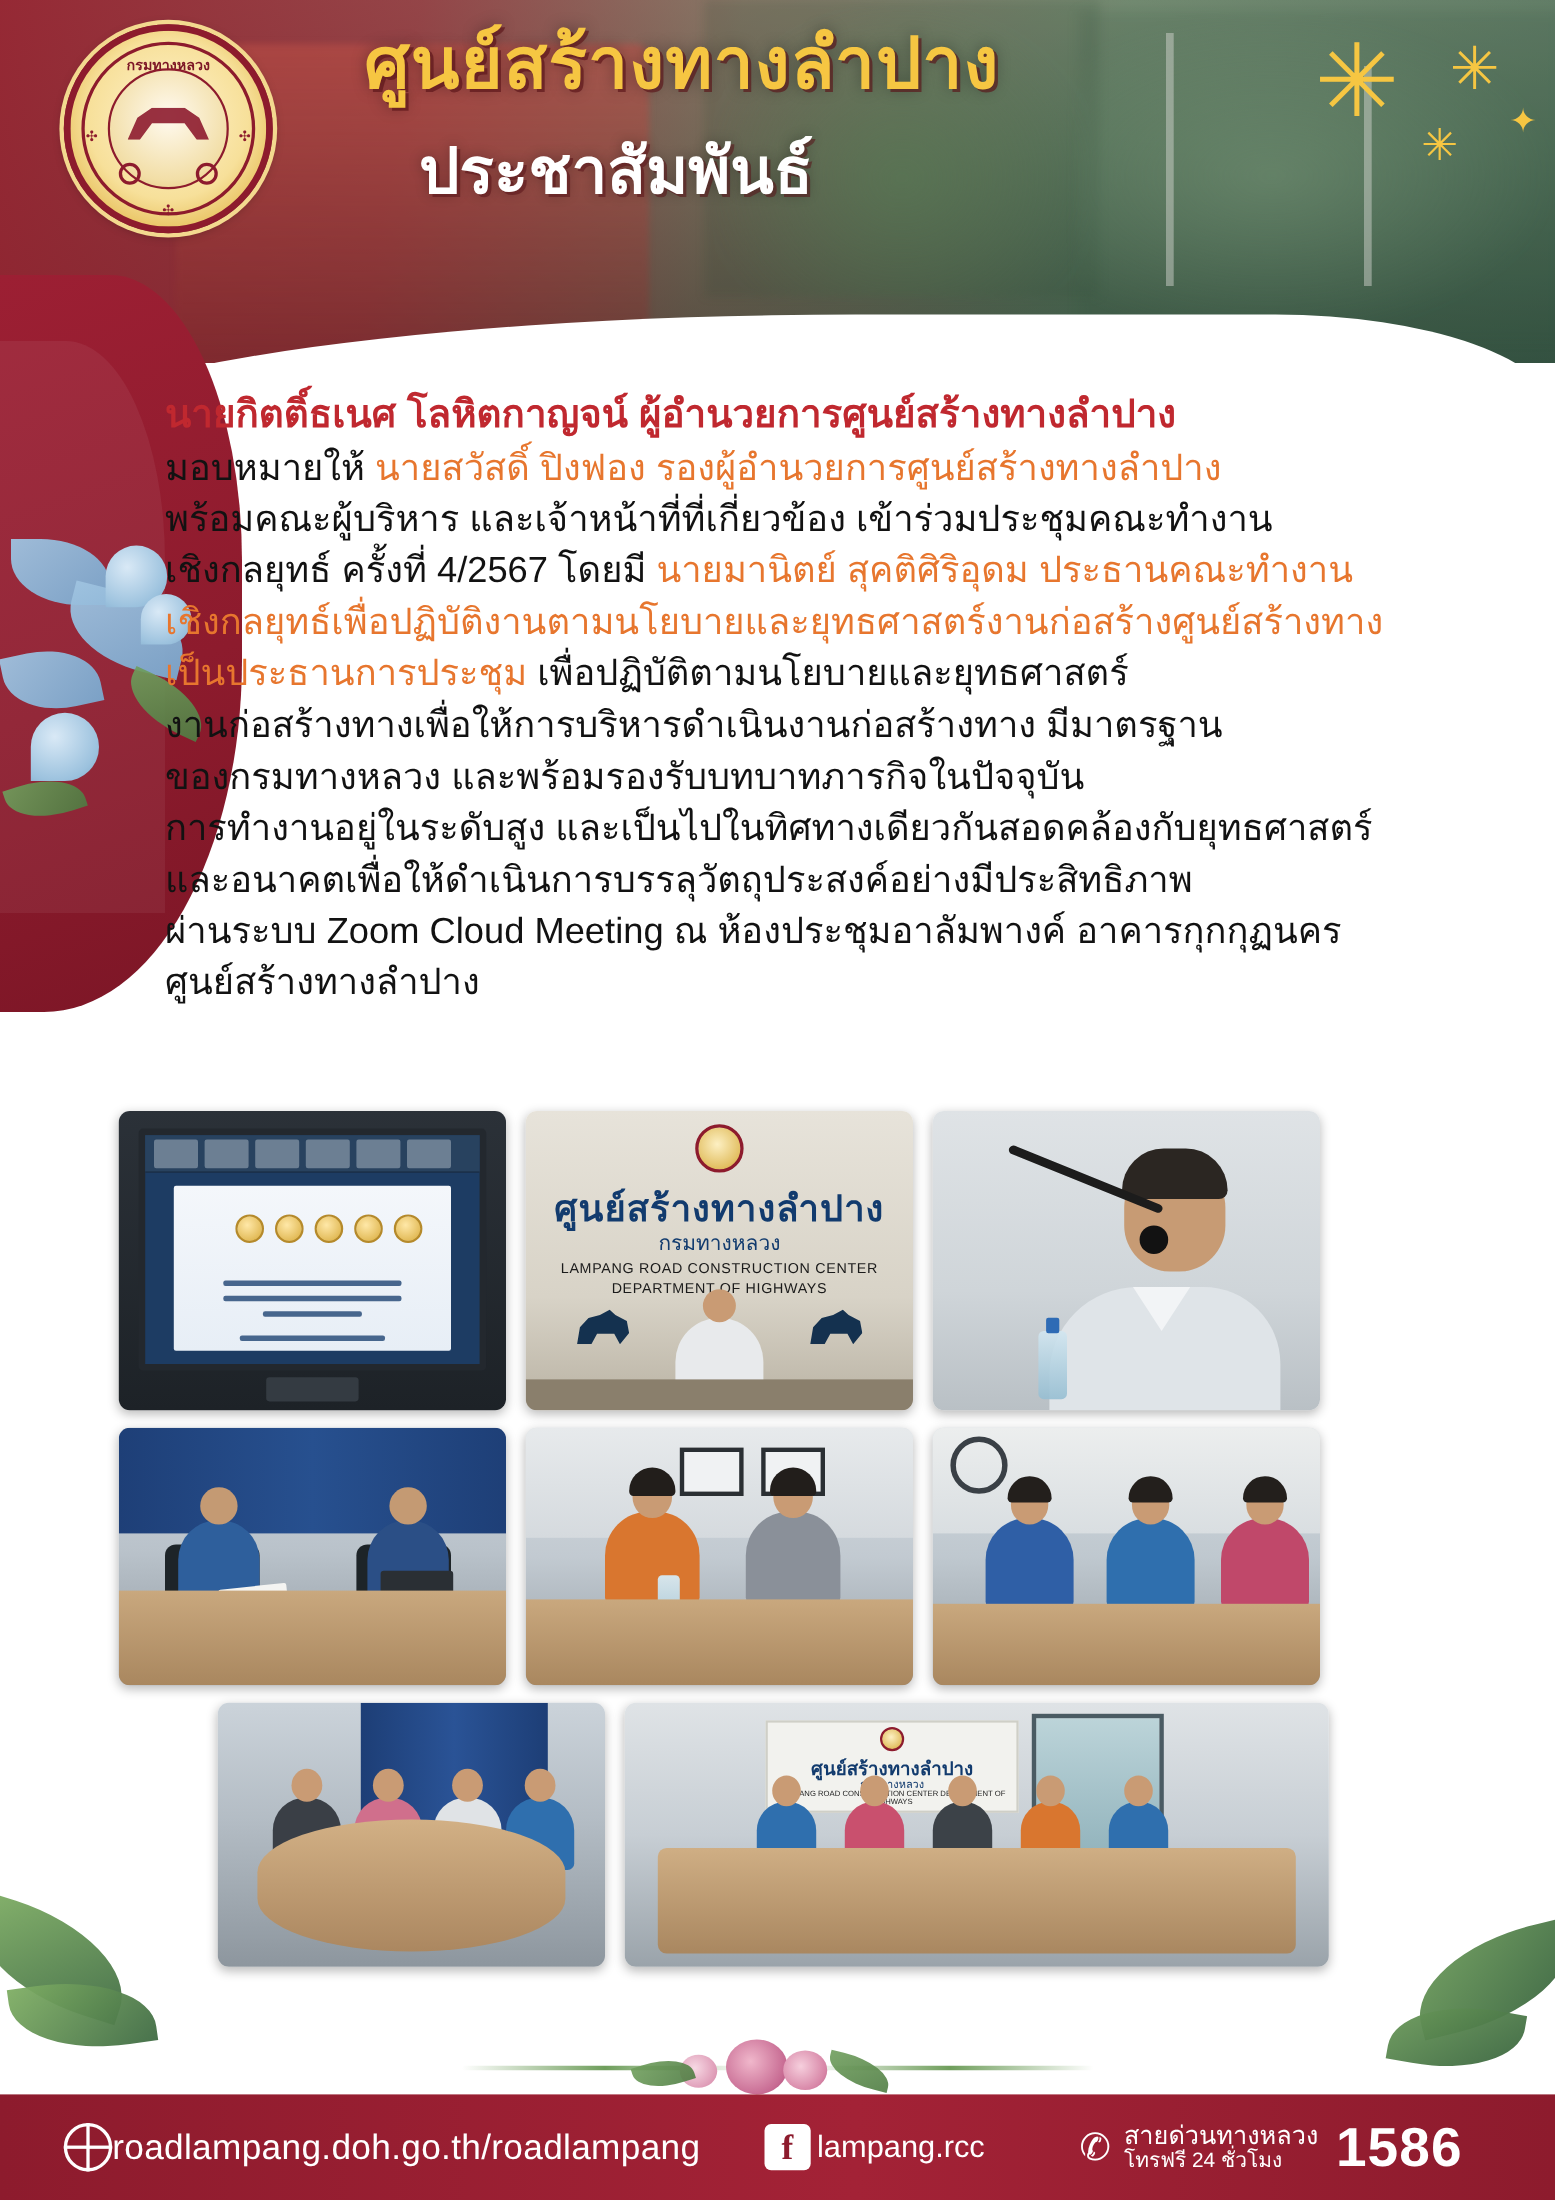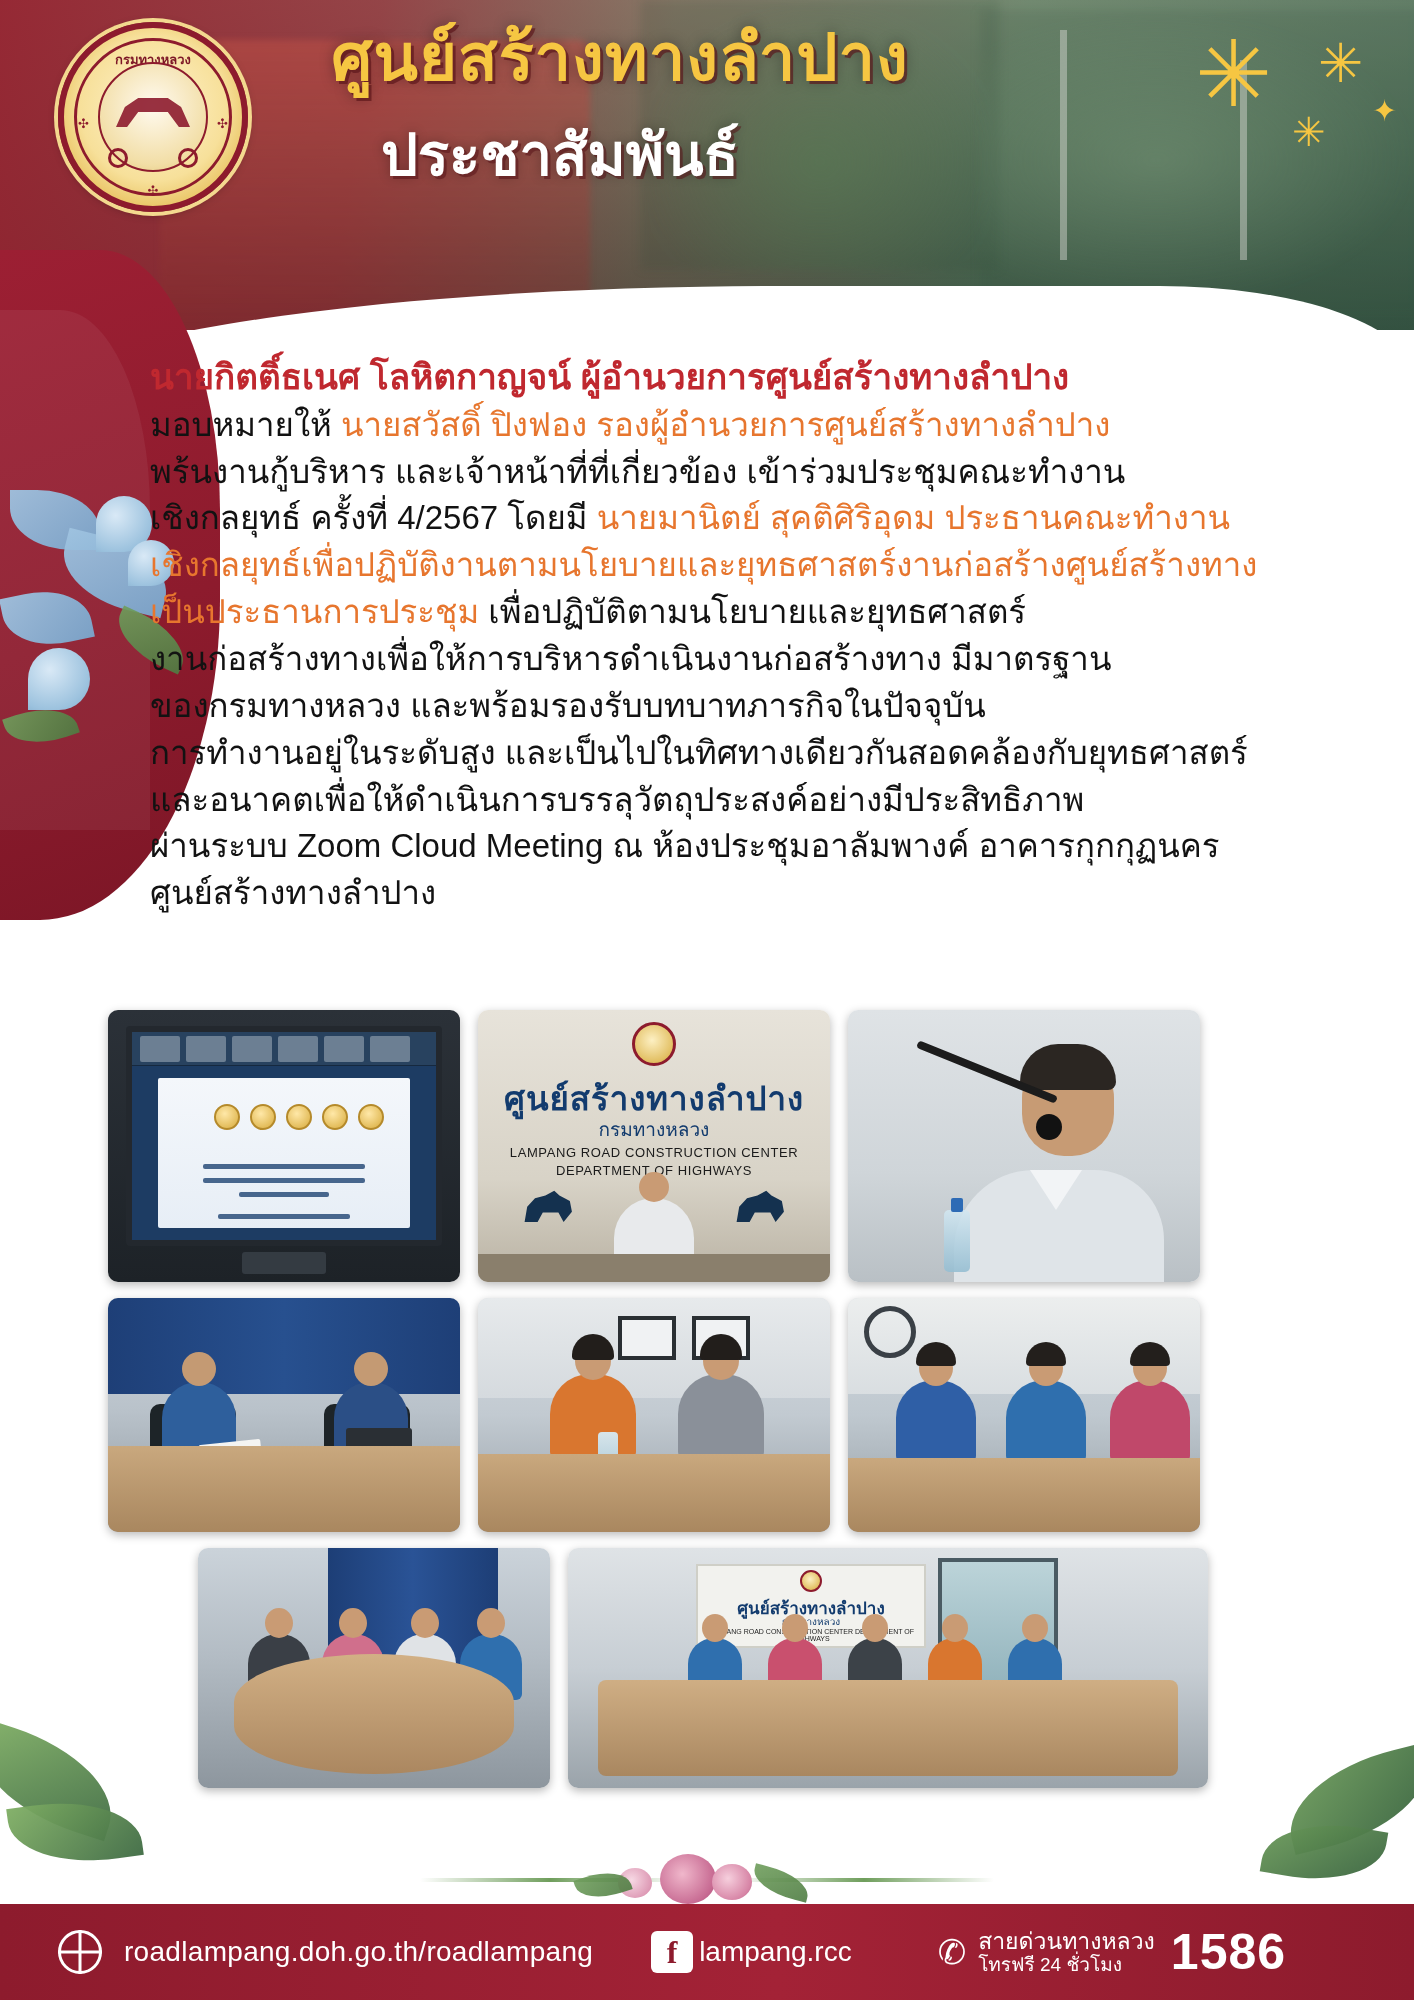--- a/index.html
+++ b/index.html
@@ -342,21 +342,21 @@
     background: linear-gradient(90deg, #8d1b2d 0%, #a32236 55%, #8d1b2d 100%);
     display: flex; align-items: center;
     color: #ffffff;
   }
   .footer .globe {
     margin-left: 58px; width: 44px; height: 44px; border-radius: 50%;
     border: 3px solid #ffffff; position: relative;
   }
   .footer .globe:before { content:""; position:absolute; left:50%; top:-3px; bottom:-3px; width:3px; background:#fff; transform:translateX(-50%); }
   .footer .globe:after { content:""; position:absolute; top:50%; left:-3px; right:-3px; height:3px; background:#fff; transform:translateY(-50%); }
-  .footer .web { margin-left: 22px; font-size: 28px; letter-spacing: .3px; }
+  .footer .web { font-size: 32px; letter-spacing: .3px; }
   .footer .fb-box {
     margin-left: 58px; width: 42px; height: 42px; border-radius: 6px;
     background: #ffffff; color: #8d1b2d; font-size: 32px; font-weight: bold;
     display: flex; align-items: center; justify-content: center; font-family: "Liberation Serif", serif;
   }
   .footer .fb { margin-left: 6px; font-size: 28px; }
   .footer .phone-ico { margin-left: 86px; font-size: 34px; }
   .footer .hot { margin-left: 12px; line-height: 1.15; }
   .footer .hot .l1 { font-size: 23px; }
   .footer .hot .l2 { font-size: 19px; }
@@ -411,21 +411,21 @@
     <div class="petal" style="left:96px;top:26px;width:56px;height:56px;"></div>
     <div class="petal" style="left:128px;top:70px;width:46px;height:46px;"></div>
     <div class="petal" style="left:28px;top:178px;width:62px;height:62px;"></div>
     <div class="grn" style="left:112px;top:150px;width:78px;height:40px;transform:rotate(25deg)"></div>
     <div class="grn" style="left:6px;top:238px;width:70px;height:36px;transform:rotate(-18deg)"></div>
   </div>
 
   <div class="main-text">
     <span class="ln first hl-red">นายกิตติ์ธเนศ โลหิตกาญจน์ ผู้อำนวยการศูนย์สร้างทางลำปาง</span>
     <span class="ln"><span>มอบหมายให้ </span><span class="hl-orange">นายสวัสดิ์ ปิงฟอง รองผู้อำนวยการศูนย์สร้างทางลำปาง</span></span>
-    <span class="ln">พร้นงานกู้บริหาร และเจ้าหน้าที่ที่เกี่ยวข้อง เข้าร่วมประชุมคณะทำงาน</span>
+    <span class="ln">พร้อมคณะผู้บริหาร และเจ้าหน้าที่ที่เกี่ยวข้อง เข้าร่วมประชุมคณะทำงาน</span>
     <span class="ln"><span>เชิงกลยุทธ์ ครั้งที่ 4/2567 โดยมี </span><span class="hl-orange">นายมานิตย์ สุคติศิริอุดม ประธานคณะทำงาน</span></span>
     <span class="ln hl-orange">เชิงกลยุทธ์เพื่อปฏิบัติงานตามนโยบายและยุทธศาสตร์งานก่อสร้างศูนย์สร้างทาง</span>
     <span class="ln"><span class="hl-orange">เป็นประธานการประชุม</span><span> เพื่อปฏิบัติตามนโยบายและยุทธศาสตร์</span></span>
     <span class="ln">งานก่อสร้างทางเพื่อให้การบริหารดำเนินงานก่อสร้างทาง มีมาตรฐาน</span>
     <span class="ln">ของกรมทางหลวง และพร้อมรองรับบทบาทภารกิจในปัจจุบัน</span>
     <span class="ln">การทำงานอยู่ในระดับสูง และเป็นไปในทิศทางเดียวกันสอดคล้องกับยุทธศาสตร์</span>
     <span class="ln">และอนาคตเพื่อให้ดำเนินการบรรลุวัตถุประสงค์อย่างมีประสิทธิภาพ</span>
     <span class="ln">ผ่านระบบ Zoom Cloud Meeting ณ ห้องประชุมอาลัมพางค์ อาคารกุกกุฏนคร</span>
     <span class="ln">ศูนย์สร้างทางลำปาง</span>
   </div>

